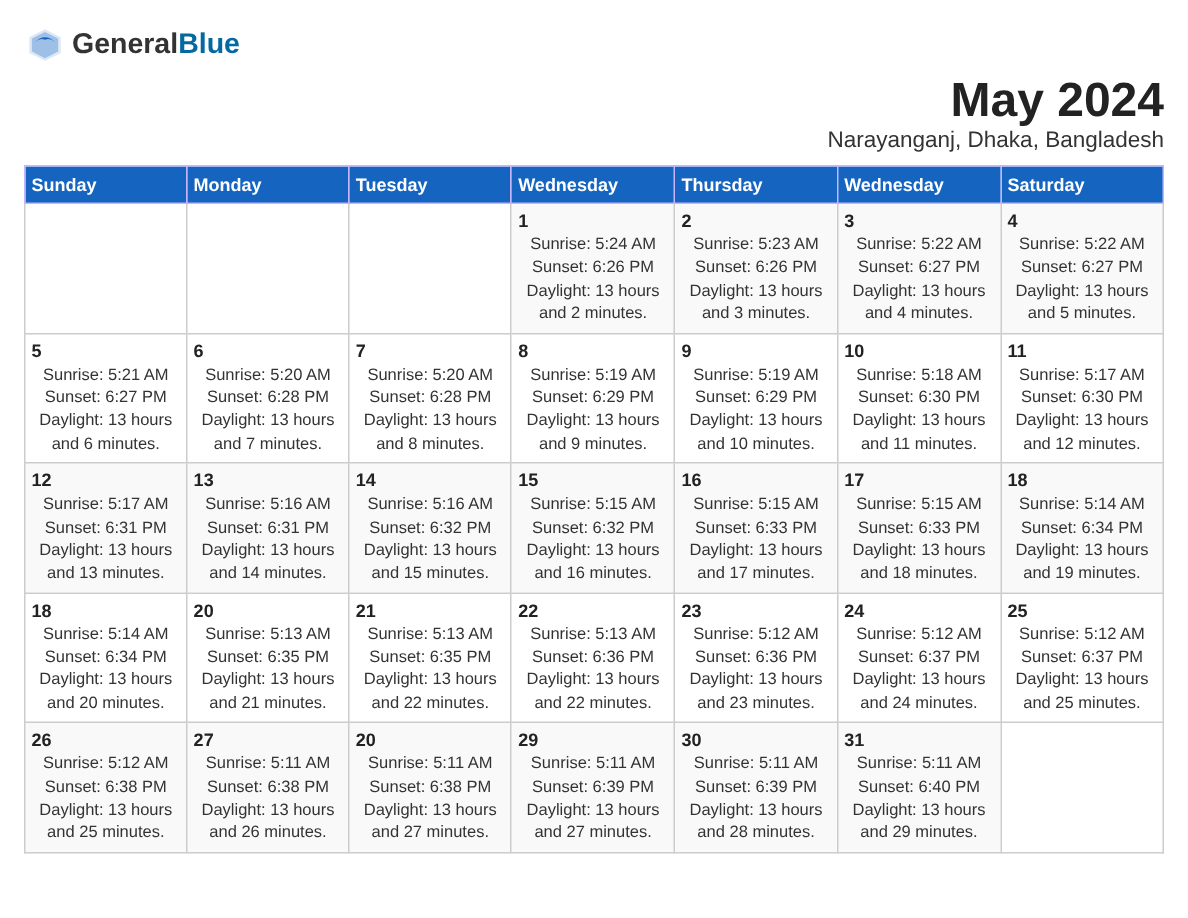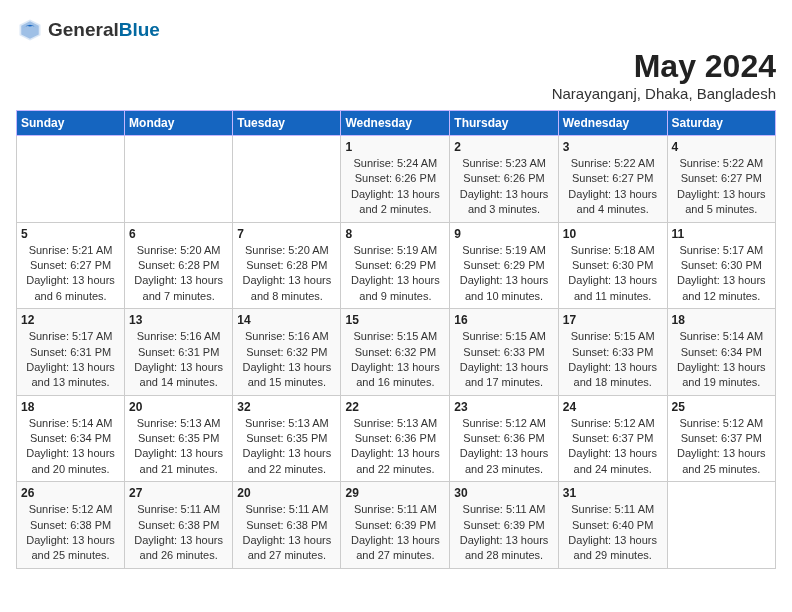--- a/index.html
+++ b/index.html
@@ -207,21 +207,21 @@
       <tr>
         <td>
           <span class="day-num">18</span>
           <div class="day-info">Sunrise: 5:14 AM<br>Sunset: 6:34 PM<br>Daylight: 13 hours<br>and 20 minutes.</div>
         </td>
         <td>
           <span class="day-num">20</span>
           <div class="day-info">Sunrise: 5:13 AM<br>Sunset: 6:35 PM<br>Daylight: 13 hours<br>and 21 minutes.</div>
         </td>
         <td>
-          <span class="day-num">32</span>
+          <span class="day-num">21</span>
           <div class="day-info">Sunrise: 5:13 AM<br>Sunset: 6:35 PM<br>Daylight: 13 hours<br>and 22 minutes.</div>
         </td>
         <td>
           <span class="day-num">22</span>
           <div class="day-info">Sunrise: 5:13 AM<br>Sunset: 6:36 PM<br>Daylight: 13 hours<br>and 22 minutes.</div>
         </td>
         <td>
           <span class="day-num">23</span>
           <div class="day-info">Sunrise: 5:12 AM<br>Sunset: 6:36 PM<br>Daylight: 13 hours<br>and 23 minutes.</div>
         </td>

